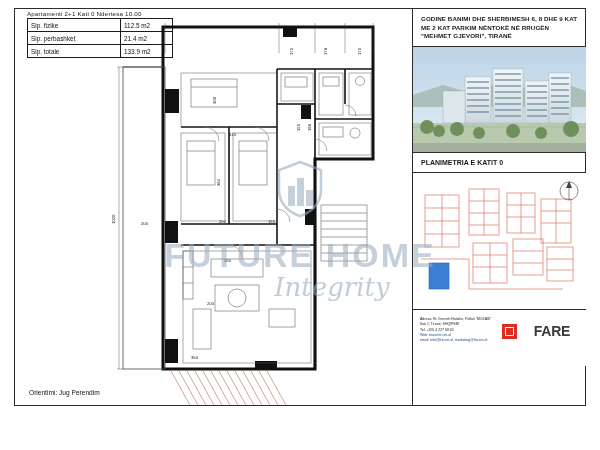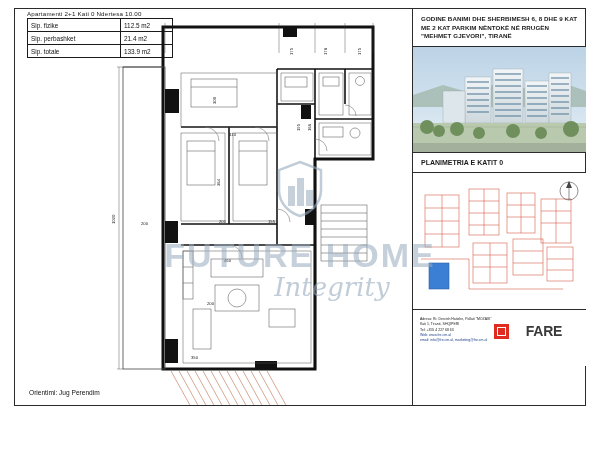--- a/index.html
+++ b/index.html
@@ -143,21 +143,21 @@
     left: 7px;
     top: 7px;
     font-size: 3.5px;
     line-height: 5.4px;
     color: #222;
     width: 100px;
   }
   .addr .blue { color: #1a3f86; }
   .fare-logo {
     position: absolute;
-    right: 24px;
+    right: 16px;
     top: 14px;
     display: flex;
     align-items: center;
     gap: 17px;
   }
   .fare-mark {
     width: 15px; height: 15px;
     background: #e02b20;
     position: relative;
   }

